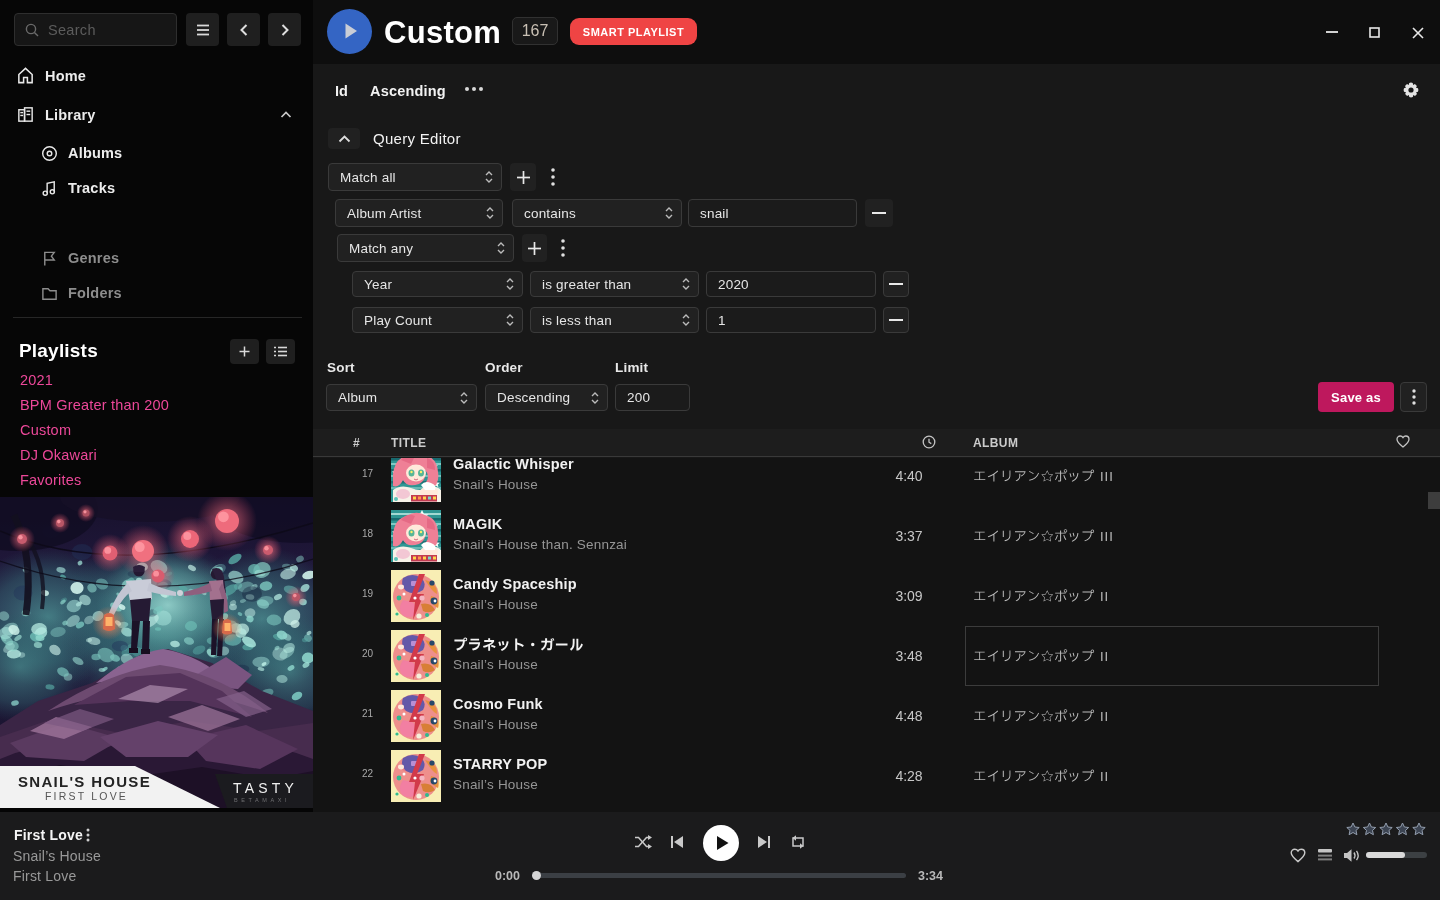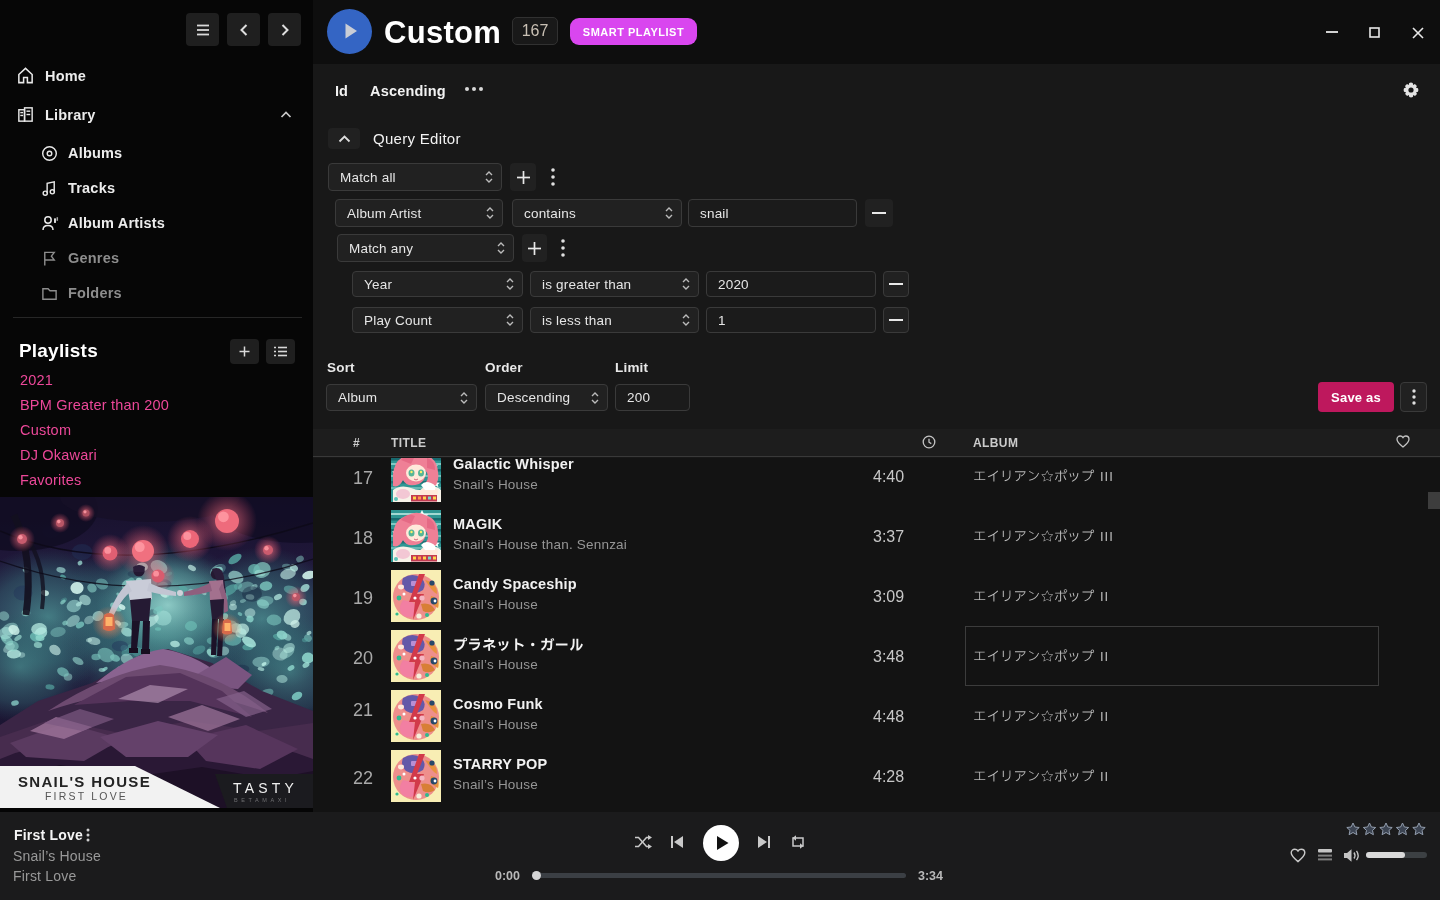--- a/index.html
+++ b/index.html
@@ -28,24 +28,24 @@
   .sel,.inp,.qbtn { background:#212121; border:1px solid #3a3a3a; border-radius:4px;
       color:#e6e6e6; font-size:13.5px; letter-spacing:.2px; }
   .sel { display:flex; align-items:center; padding-left:11px; }
   .inp { display:flex; align-items:center; padding-left:11px; background:#1b1b1b; }
   .qbtn { display:flex; align-items:center; justify-content:center; }
   .sel svg.ud { position:absolute; right:7px; }
   .qlabel { color:#e8e8e8; font-size:13.5px; font-weight:bold; letter-spacing:.2px; }
 
   
   .th { color:#cbcbcb; font-size:12px; font-weight:bold; letter-spacing:.4px; }
-  .rnum { width:40px; text-align:right; color:#a9a9a9; font-size:18px; }
+  .rnum { width:40px; text-align:right; color:#a9a9a9; font-size:10px; }
   .rtitle { color:#f2f2f2; font-size:14.5px; font-weight:bold; letter-spacing:.2px; }
   .rartist { color:#969696; font-size:13.5px; letter-spacing:.2px; }
-  .rtime { width:72px; text-align:left; color:#c7c7c7; font-size:16px; }
+  .rtime { width:72px; text-align:center; color:#c7c7c7; font-size:14px; }
   .ralbum { color:#bdbdbd; font-size:13.5px; letter-spacing:.2px; }
 </style>
 </head>
 <body>
 <div id="app">
 
   <svg width="0" height="0" style="position:absolute">
     <defs>
       <g id="thumbA">
         <rect width="50" height="52" fill="#2f9693"></rect>
@@ -319,21 +319,21 @@
           </svg>
         <div class="a rartist" style="left:140px;top:31px">Snail’s House</div>
         <div class="a rtime" style="left:560px;top:22px">3:48</div>
         <div class="a" style="left:652px;top:0;width:414px;height:60px;border:1px solid #3c3c3c"></div>
         <svg class="a" style="left:660px;top:20px" width="125" height="20" viewBox="0 0 125 20">
             <use href="#jpb" x="0" y="15"></use>
           </svg>
         <div class="a ralbum" style="left:787px;top:23px;letter-spacing:1px;font-size:13px">II</div>
       </div>
       <div class="a row" style="top:228px;width:1127px;height:60px">
-        <div class="a rnum" style="left:20px;top:14px">21</div>
+        <div class="a rnum" style="left:20px;top:22px">21</div>
         <svg class="a thumb" style="left:78px;top:4px" width="50" height="52">
             <use href="#thumbB"></use>
           </svg>
         <div class="a rtitle" style="left:140px;top:10px">Cosmo Funk</div>
         <div class="a rartist" style="left:140px;top:31px">Snail’s House</div>
         <div class="a rtime" style="left:560px;top:22px">4:48</div>
         <svg class="a" style="left:660px;top:20px" width="125" height="20" viewBox="0 0 125 20">
             <use href="#jpb" x="0" y="15"></use>
           </svg>
         <div class="a ralbum" style="left:787px;top:23px;letter-spacing:1px;font-size:13px">II</div>
@@ -354,36 +354,43 @@
     </div>
     <div class="a" style="left:1115px;top:492px;width:12px;height:17px;background:#3d3d3d"></div>
   </div>
   <div class="a" id="mhead">
     <div class="a" style="left:14px;top:9px;width:45px;height:45px;border-radius:50%;background:#3465c4"></div>
     <svg class="a" style="left:31px;top:22px" width="14" height="18" viewBox="0 0 14 18">
         <path d="M1.5 1.5 L13 9 L1.5 16.5 Z" fill="#c9cdd6"></path>
       </svg>
     <div class="a" style="left:71px;top:15px;color:#fff;font-size:31px;font-weight:bold;letter-spacing:.3px">Custom</div>
     <div class="a cen" style="left:199px;top:17px;width:46px;height:28px;background:#191919;border:1px solid #313131;border-radius:5px;color:#c9c0b4;font-size:16px">167</div>
-    <div class="a cen" style="left:257px;top:18px;width:127px;height:27px;background:#d946ef;border-radius:9px;color:#fff;font-size:11px;font-weight:bold;letter-spacing:.5px">SMART PLAYLIST</div>
+    <div class="a cen" style="left:257px;top:18px;width:127px;height:27px;background:#ef4444;border-radius:9px;color:#fff;font-size:11px;font-weight:bold;letter-spacing:.5px">SMART PLAYLIST</div>
     <svg class="a" style="left:1013px;top:31px" width="12" height="2" viewBox="0 0 12 2">
         <line x1="0" y1="1" x2="12" y2="1" stroke="#e8e8e8" stroke-width="1.8"></line>
       </svg>
     <svg class="a" style="left:1056px;top:27px" width="11" height="11" viewBox="0 0 11 11">
         <rect x="1" y="1" width="9" height="9" fill="none" stroke="#e8e8e8" stroke-width="1.6"></rect>
       </svg>
     <svg class="a" style="left:1099px;top:27px" width="12" height="12" viewBox="0 0 12 12">
         <g stroke="#e8e8e8" stroke-width="1.6">
           <line x1="1" y1="1" x2="11" y2="11"></line>
           <line x1="11" y1="1" x2="1" y2="11"></line>
         </g>
       </svg>
   </div>
   <div class="a" id="sidebar">
 
+    <div class="a flex" id="search">
+      <svg width="16" height="16" viewBox="0 0 16 16" style="margin-left:9px">
+          <circle cx="7" cy="7" r="4.6" fill="none" stroke="#6a6a6a" stroke-width="1.4"></circle>
+          <line x1="10.4" y1="10.4" x2="14" y2="14" stroke="#6a6a6a" stroke-width="1.4"></line>
+        </svg>
+      <span style="color:#5c5c5c;font-size:14.5px;margin-left:8px;letter-spacing:.3px">Search</span>
+    </div>
     <div class="a cen sbtn" style="left:186px;top:13px;width:33px;height:33px">
       <svg width="16" height="14" viewBox="0 0 16 14">
           <g stroke="#d9d9d9" stroke-width="1.8">
             <line x1="2" y1="2.5" x2="14" y2="2.5"></line>
             <line x1="2" y1="7" x2="14" y2="7"></line>
             <line x1="2" y1="11.5" x2="14" y2="11.5"></line>
           </g>
         </svg>
     </div>
     <div class="a cen sbtn" style="left:227px;top:13px;width:33px;height:33px">
@@ -428,35 +435,20 @@
     </div>
     <div class="a flex nav" style="left:0;top:174px;width:313px;height:28px">
       <svg width="17" height="17" viewBox="0 0 18 18" style="margin-left:41px;margin-right:10px">
           <g fill="none" stroke="#e8e8e8" stroke-width="1.5">
             <path d="M6.5 14 V3.5 L14 2 V12.5"></path>
             <circle cx="4.5" cy="14" r="2.2"></circle>
             <circle cx="12" cy="12.5" r="2.2"></circle>
           </g>
         </svg>
       Tracks
-    </div>
-    <div class="a flex nav" style="left:0;top:209px;width:313px;height:28px">
-      <svg width="18" height="18" viewBox="0 0 18 18" style="margin-left:41px;margin-right:9px">
-          <g fill="none" stroke="#e8e8e8" stroke-width="1.5">
-            <circle cx="7" cy="6" r="3.2"></circle>
-            <path d="M2 16 Q2 11.5 7 11.5 Q12 11.5 12 16"></path>
-            <path d="M14 4.5 V9"></path>
-            <path d="M16.5 3 V10.5" opacity="0"></path>
-          </g>
-          <g stroke="#e8e8e8" stroke-width="1.5">
-            <line x1="14" y1="4.5" x2="14" y2="8.5"></line>
-            <line x1="16.3" y1="3.2" x2="16.3" y2="6.8" opacity=".7"></line>
-          </g>
-        </svg>
-      Album Artists
     </div>
     <div class="a flex nav dim" style="left:0;top:244px;width:313px;height:28px">
       <svg width="17" height="17" viewBox="0 0 18 18" style="margin-left:41px;margin-right:10px">
           <g fill="none" stroke="#8d8d8d" stroke-width="1.5">
             <path d="M4 16.5 V2.5 H14 L11 6.5 L14 10.5 H4"></path>
           </g>
         </svg>
       Genres
     </div>
     <div class="a flex nav dim" style="left:0;top:279px;width:313px;height:28px">

